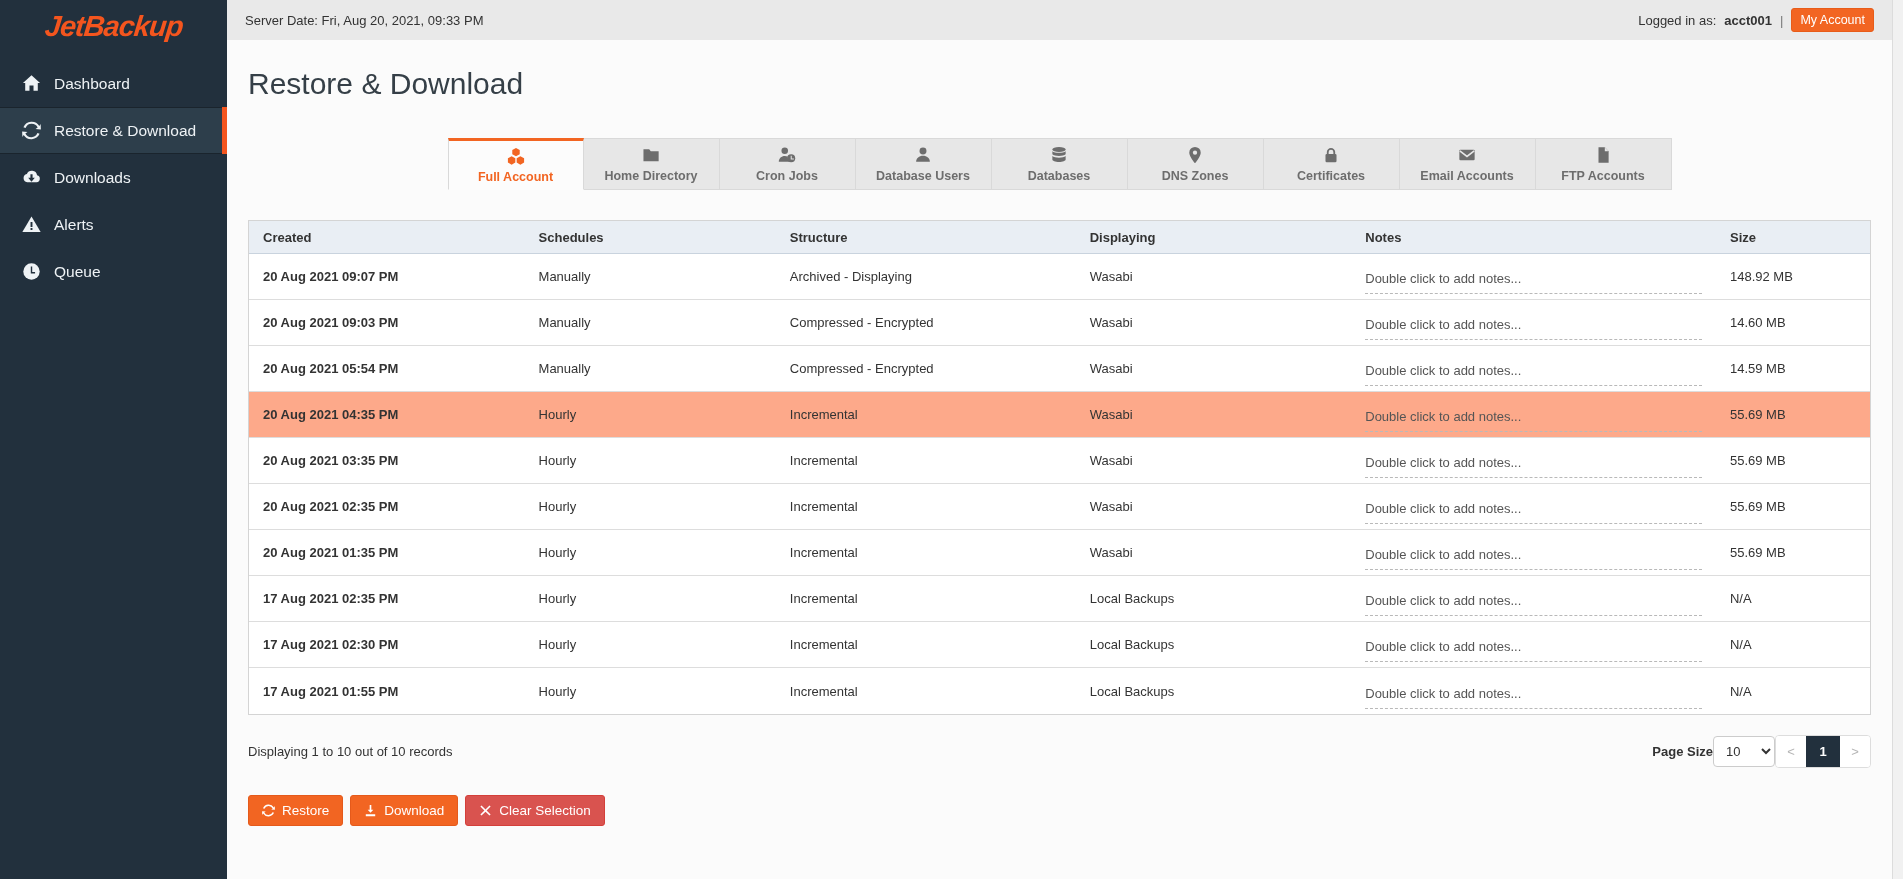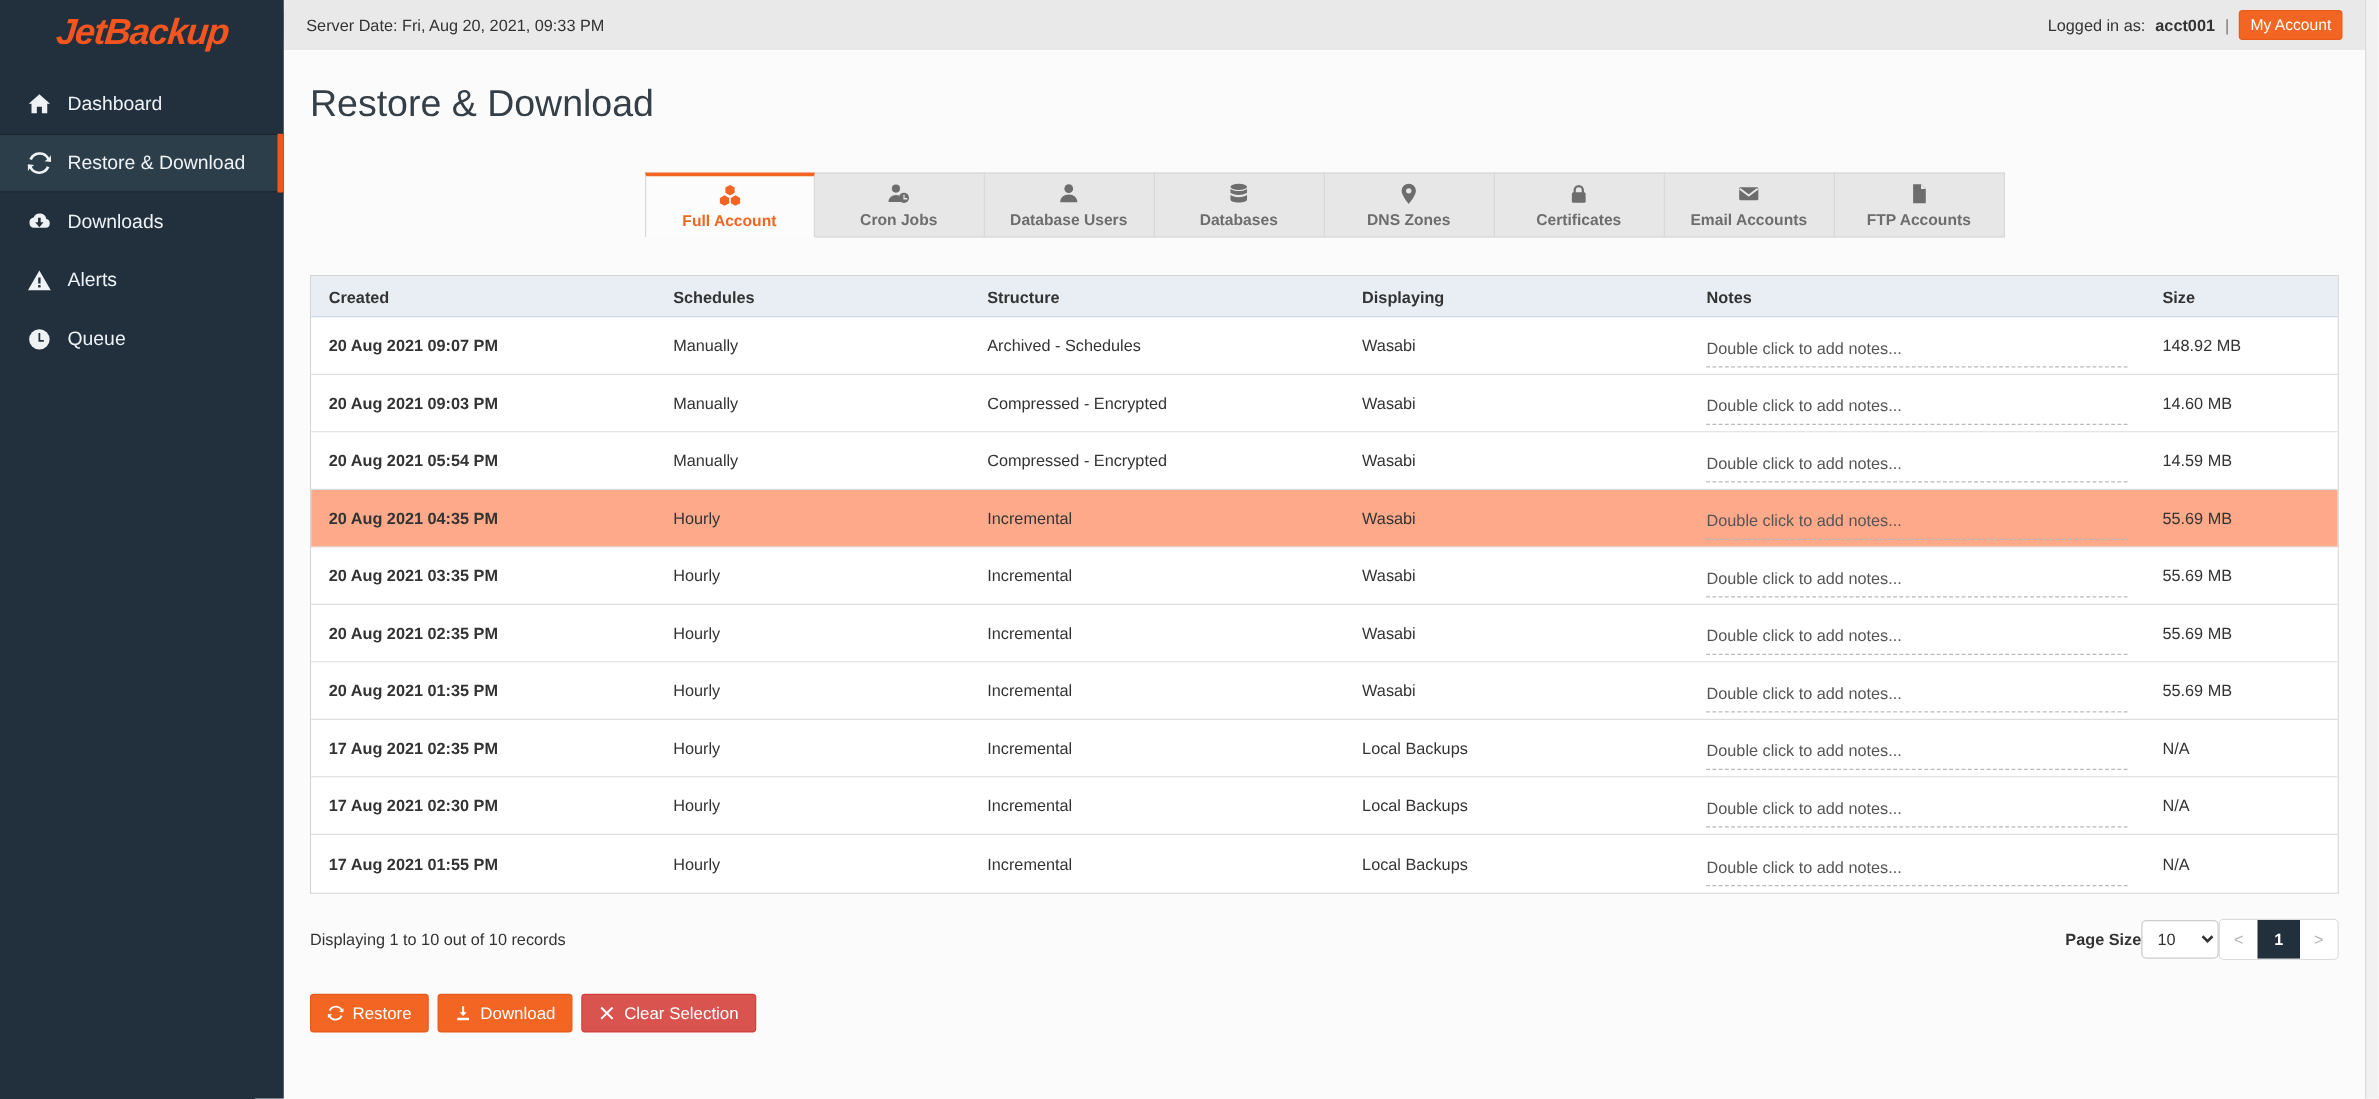--- a/index.html
+++ b/index.html
@@ -155,20 +155,28 @@
     <span class="icon">
           <svg viewBox="0 0 16 16" width="100%" height="100%" fill="currentColor">
             <path d="M8 .8l3.3 1.9v3.7L8 8.3 4.7 6.4V2.7zM4.1 8.2l3.3 1.9v3.7l-3.3 1.9-3.3-1.9v-3.7zM11.9 8.2l3.3 1.9v3.7l-3.3 1.9-3.3-1.9v-3.7z"></path>
           </svg>
         </span>
     <span class="label">Full Account</span>
   </div>
       <div class="tab">
     <span class="icon">
           <svg viewBox="0 0 16 16" width="100%" height="100%" fill="currentColor">
+            <path d="M1.3 2.9h5.1l1.4 1.8h7V13.5H1.3z"></path>
+          </svg>
+        </span>
+    <span class="label">Home Directory</span>
+  </div>
+      <div class="tab">
+    <span class="icon">
+          <svg viewBox="0 0 16 16" width="100%" height="100%" fill="currentColor">
             <circle cx="6" cy="4.3" r="2.9"></circle>
             <path d="M.7 13.9c0-3 2.4-5.1 5.3-5.1.9 0 1.8.2 2.5.6a4.6 4.6 0 0 0 1.7 4.5z"></path>
             <circle cx="11.7" cy="10.9" r="3.6"></circle>
             <path fill="#e7e7e7" d="M11.3 8.7h.9v2.4h1.9v.9h-2.8z"></path>
           </svg>
         </span>
     <span class="label">Cron Jobs</span>
   </div>
       <div class="tab">
     <span class="icon">
@@ -233,21 +241,21 @@
       <div class="th col-schedules">Schedules</div>
       <div class="th col-structure">Structure</div>
       <div class="th col-destination">Displaying</div>
       <div class="th col-notes">Notes</div>
       <div class="th col-size">Size</div>
     </div>
     <div id="table-body">
         <div class="row">
     <div class="td created col-created">20 Aug 2021 09:07 PM</div>
     <div class="td col-schedules">Manually</div>
-    <div class="td col-structure">Archived - Schedules</div>
+    <div class="td col-structure">Archived - Displaying</div>
     <div class="td col-destination">Wasabi</div>
     <div class="td col-notes">
       <span class="notes-inner">Double click to add notes...</span>
     </div>
     <div class="td col-size">148.92 MB</div>
   </div>
         <div class="row">
     <div class="td created col-created">20 Aug 2021 09:03 PM</div>
     <div class="td col-schedules">Manually</div>
     <div class="td col-structure">Compressed - Encrypted</div>

